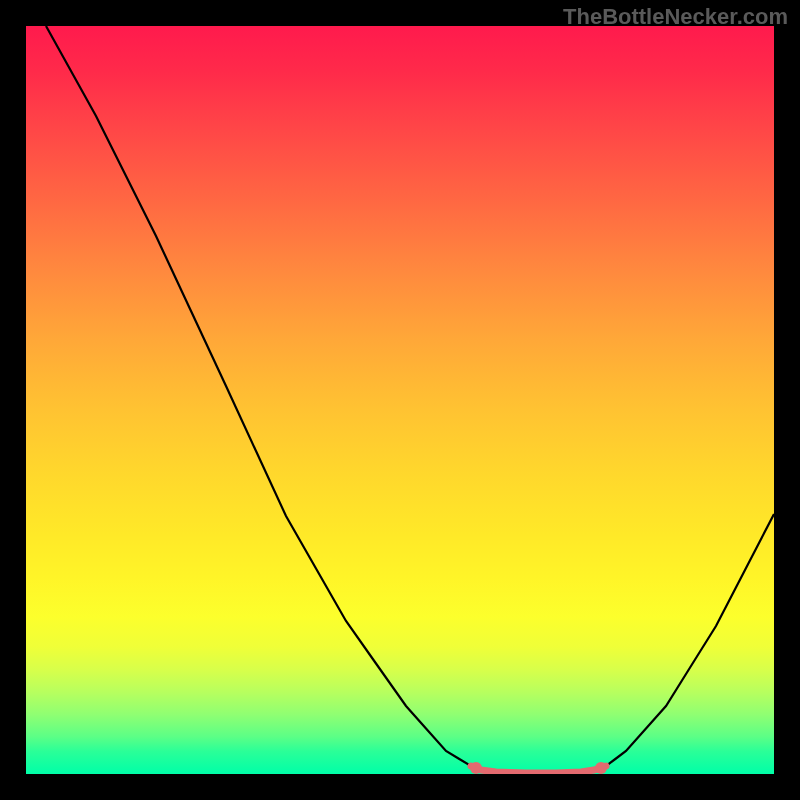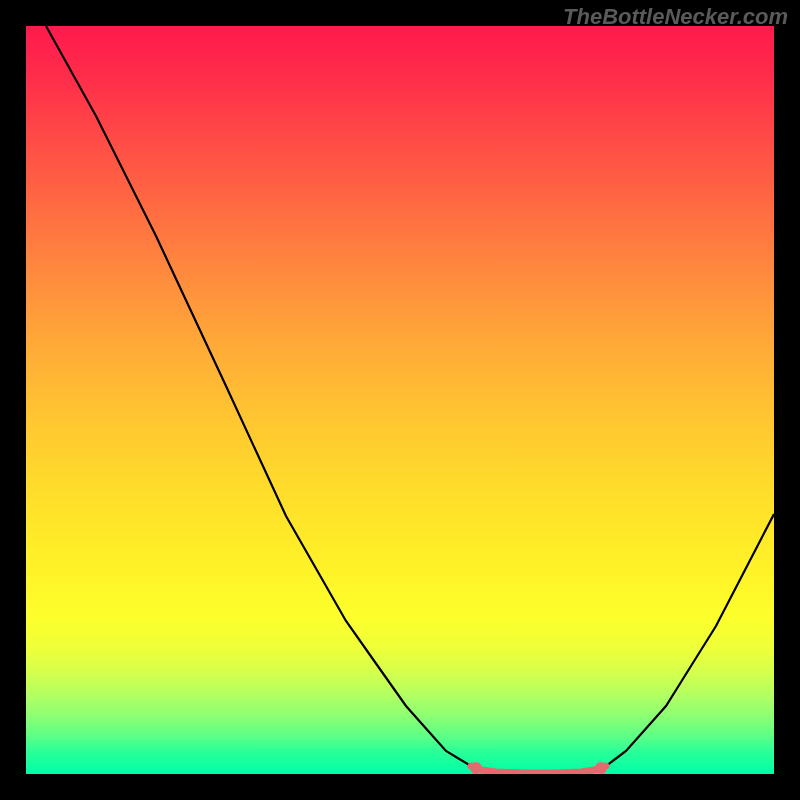--- a/index.html
+++ b/index.html
@@ -12,21 +12,20 @@
     font-family: Arial, Helvetica, sans-serif;
   }
   .watermark {
     position: absolute;
     top: 4px;
     right: 12px;
     color: #5a5a5a;
     font-size: 22px;
     font-weight: bold;
     z-index: 10;
-    font-style: italic;
   }
   .plot-area {
     position: absolute;
     left: 26px;
     top: 26px;
     width: 748px;
     height: 748px;
     overflow: hidden;
   }
   .gradient-bg {

